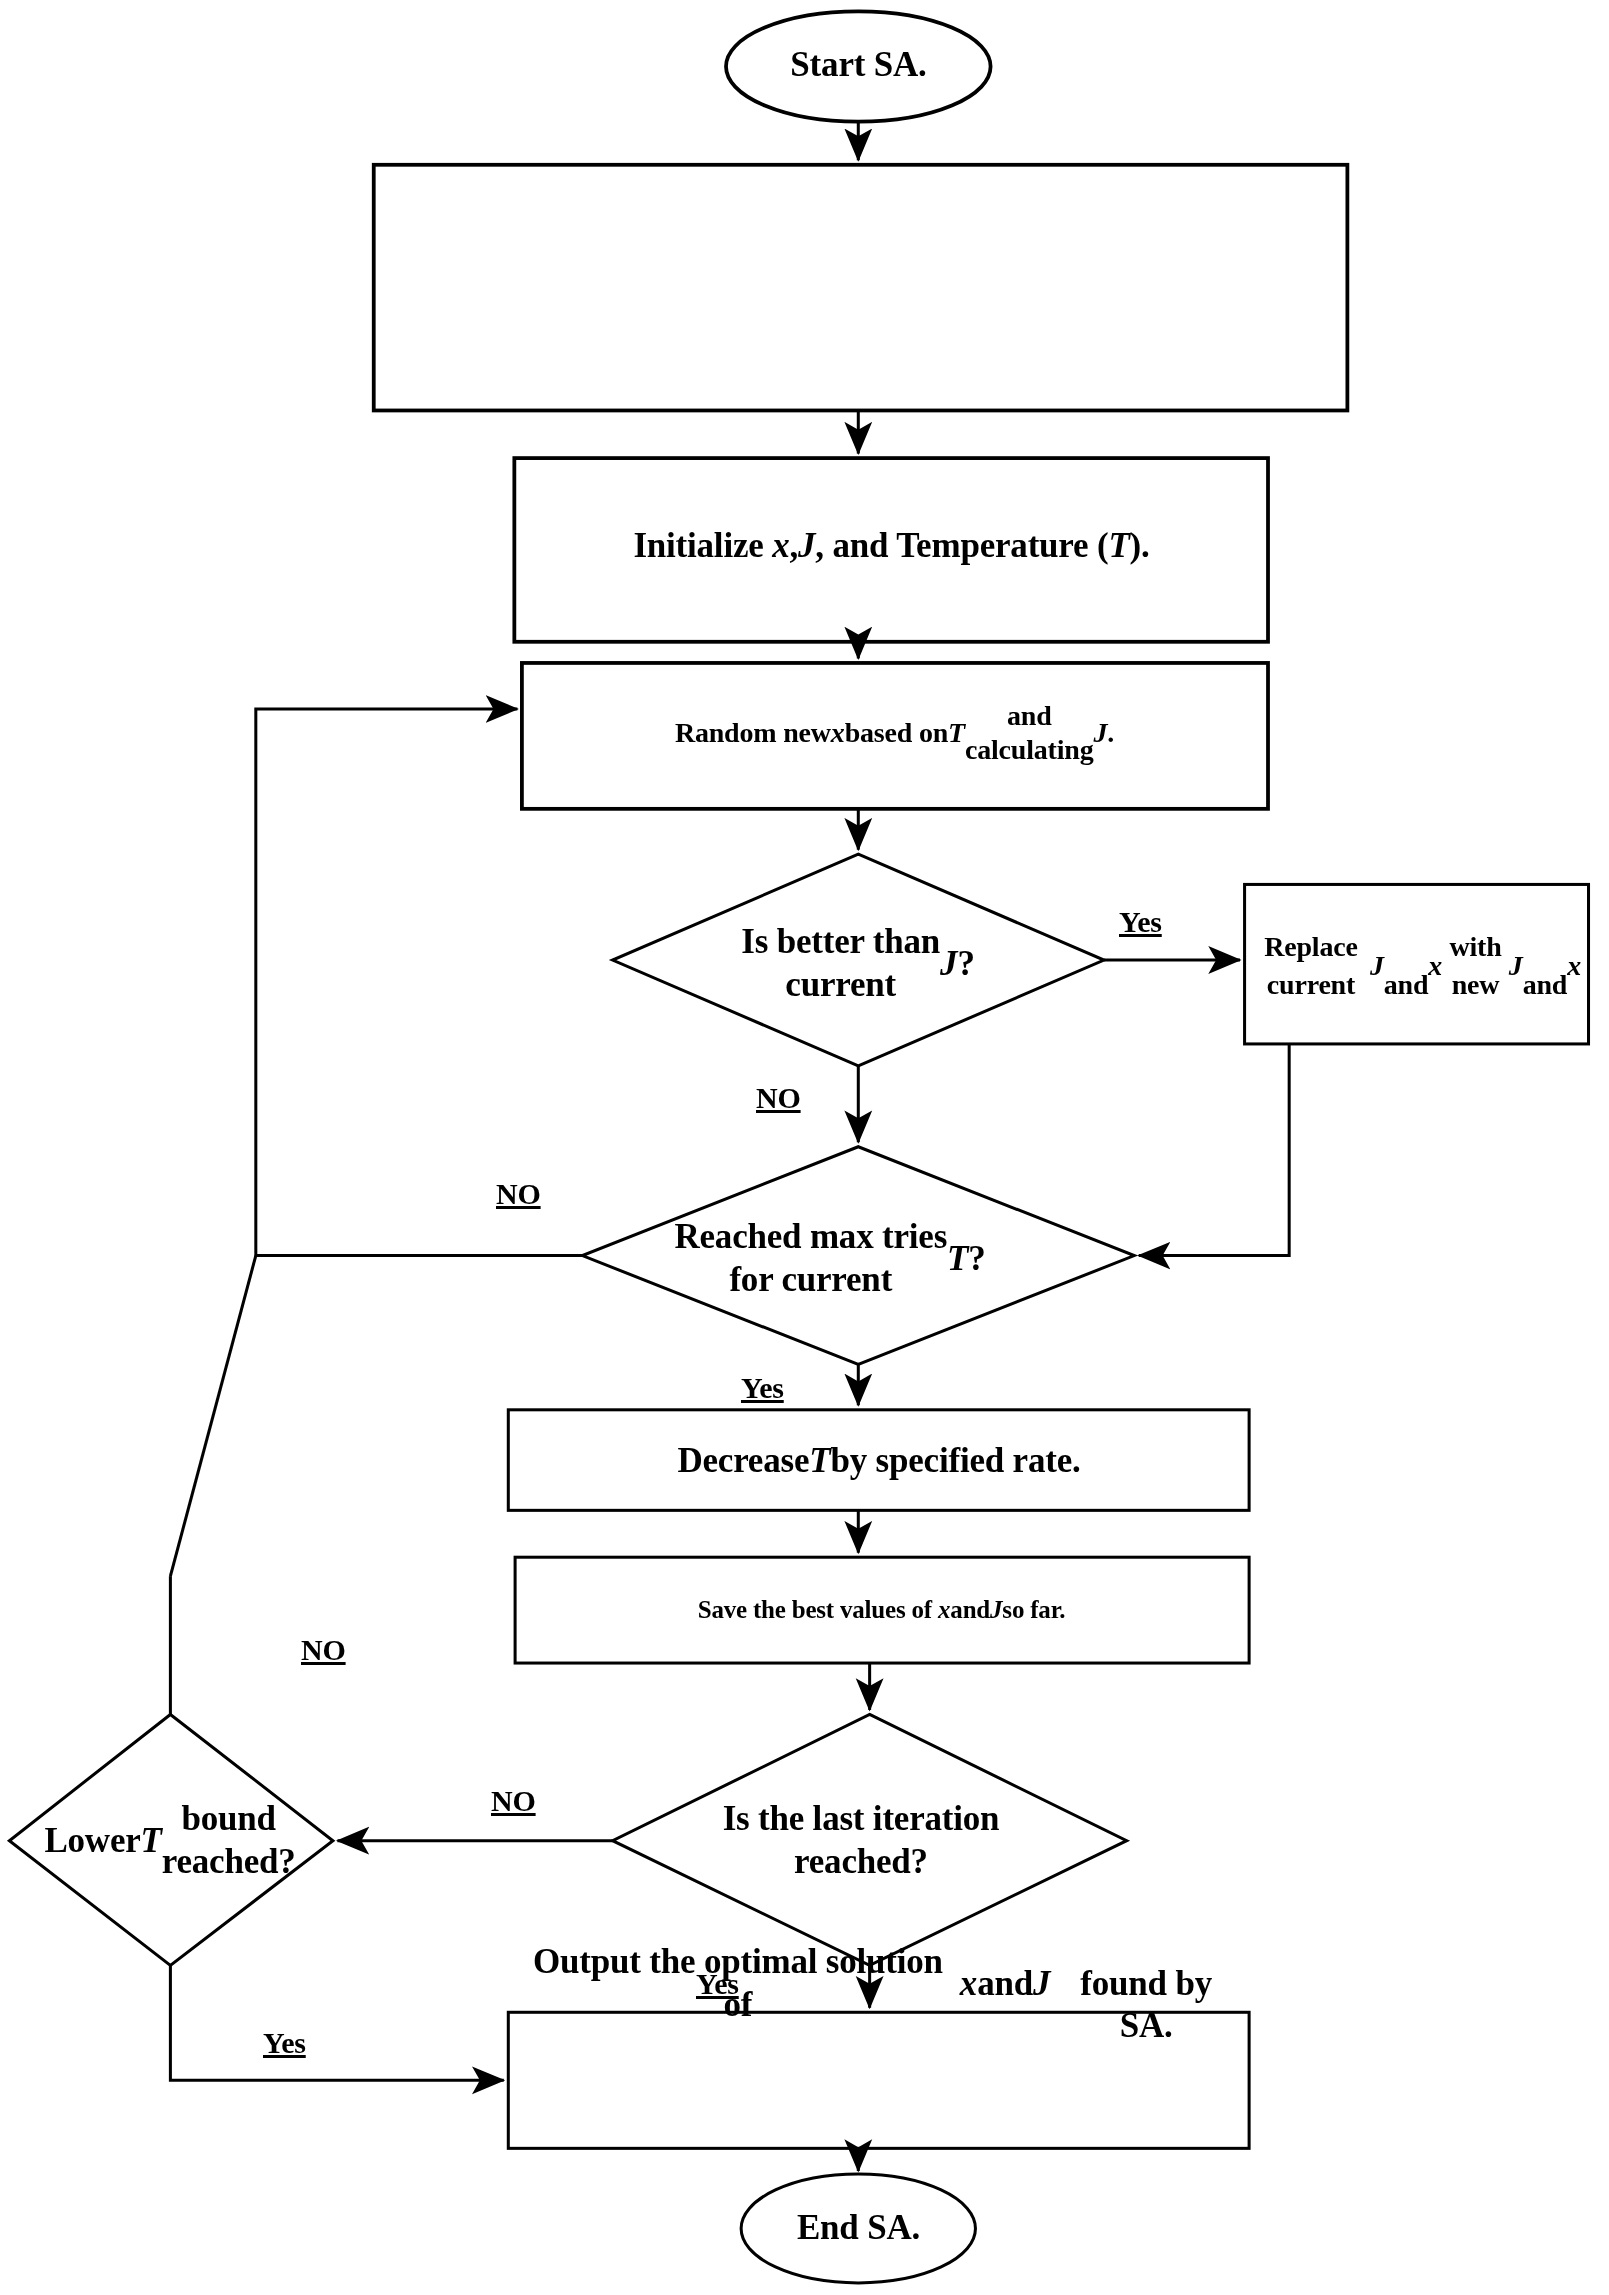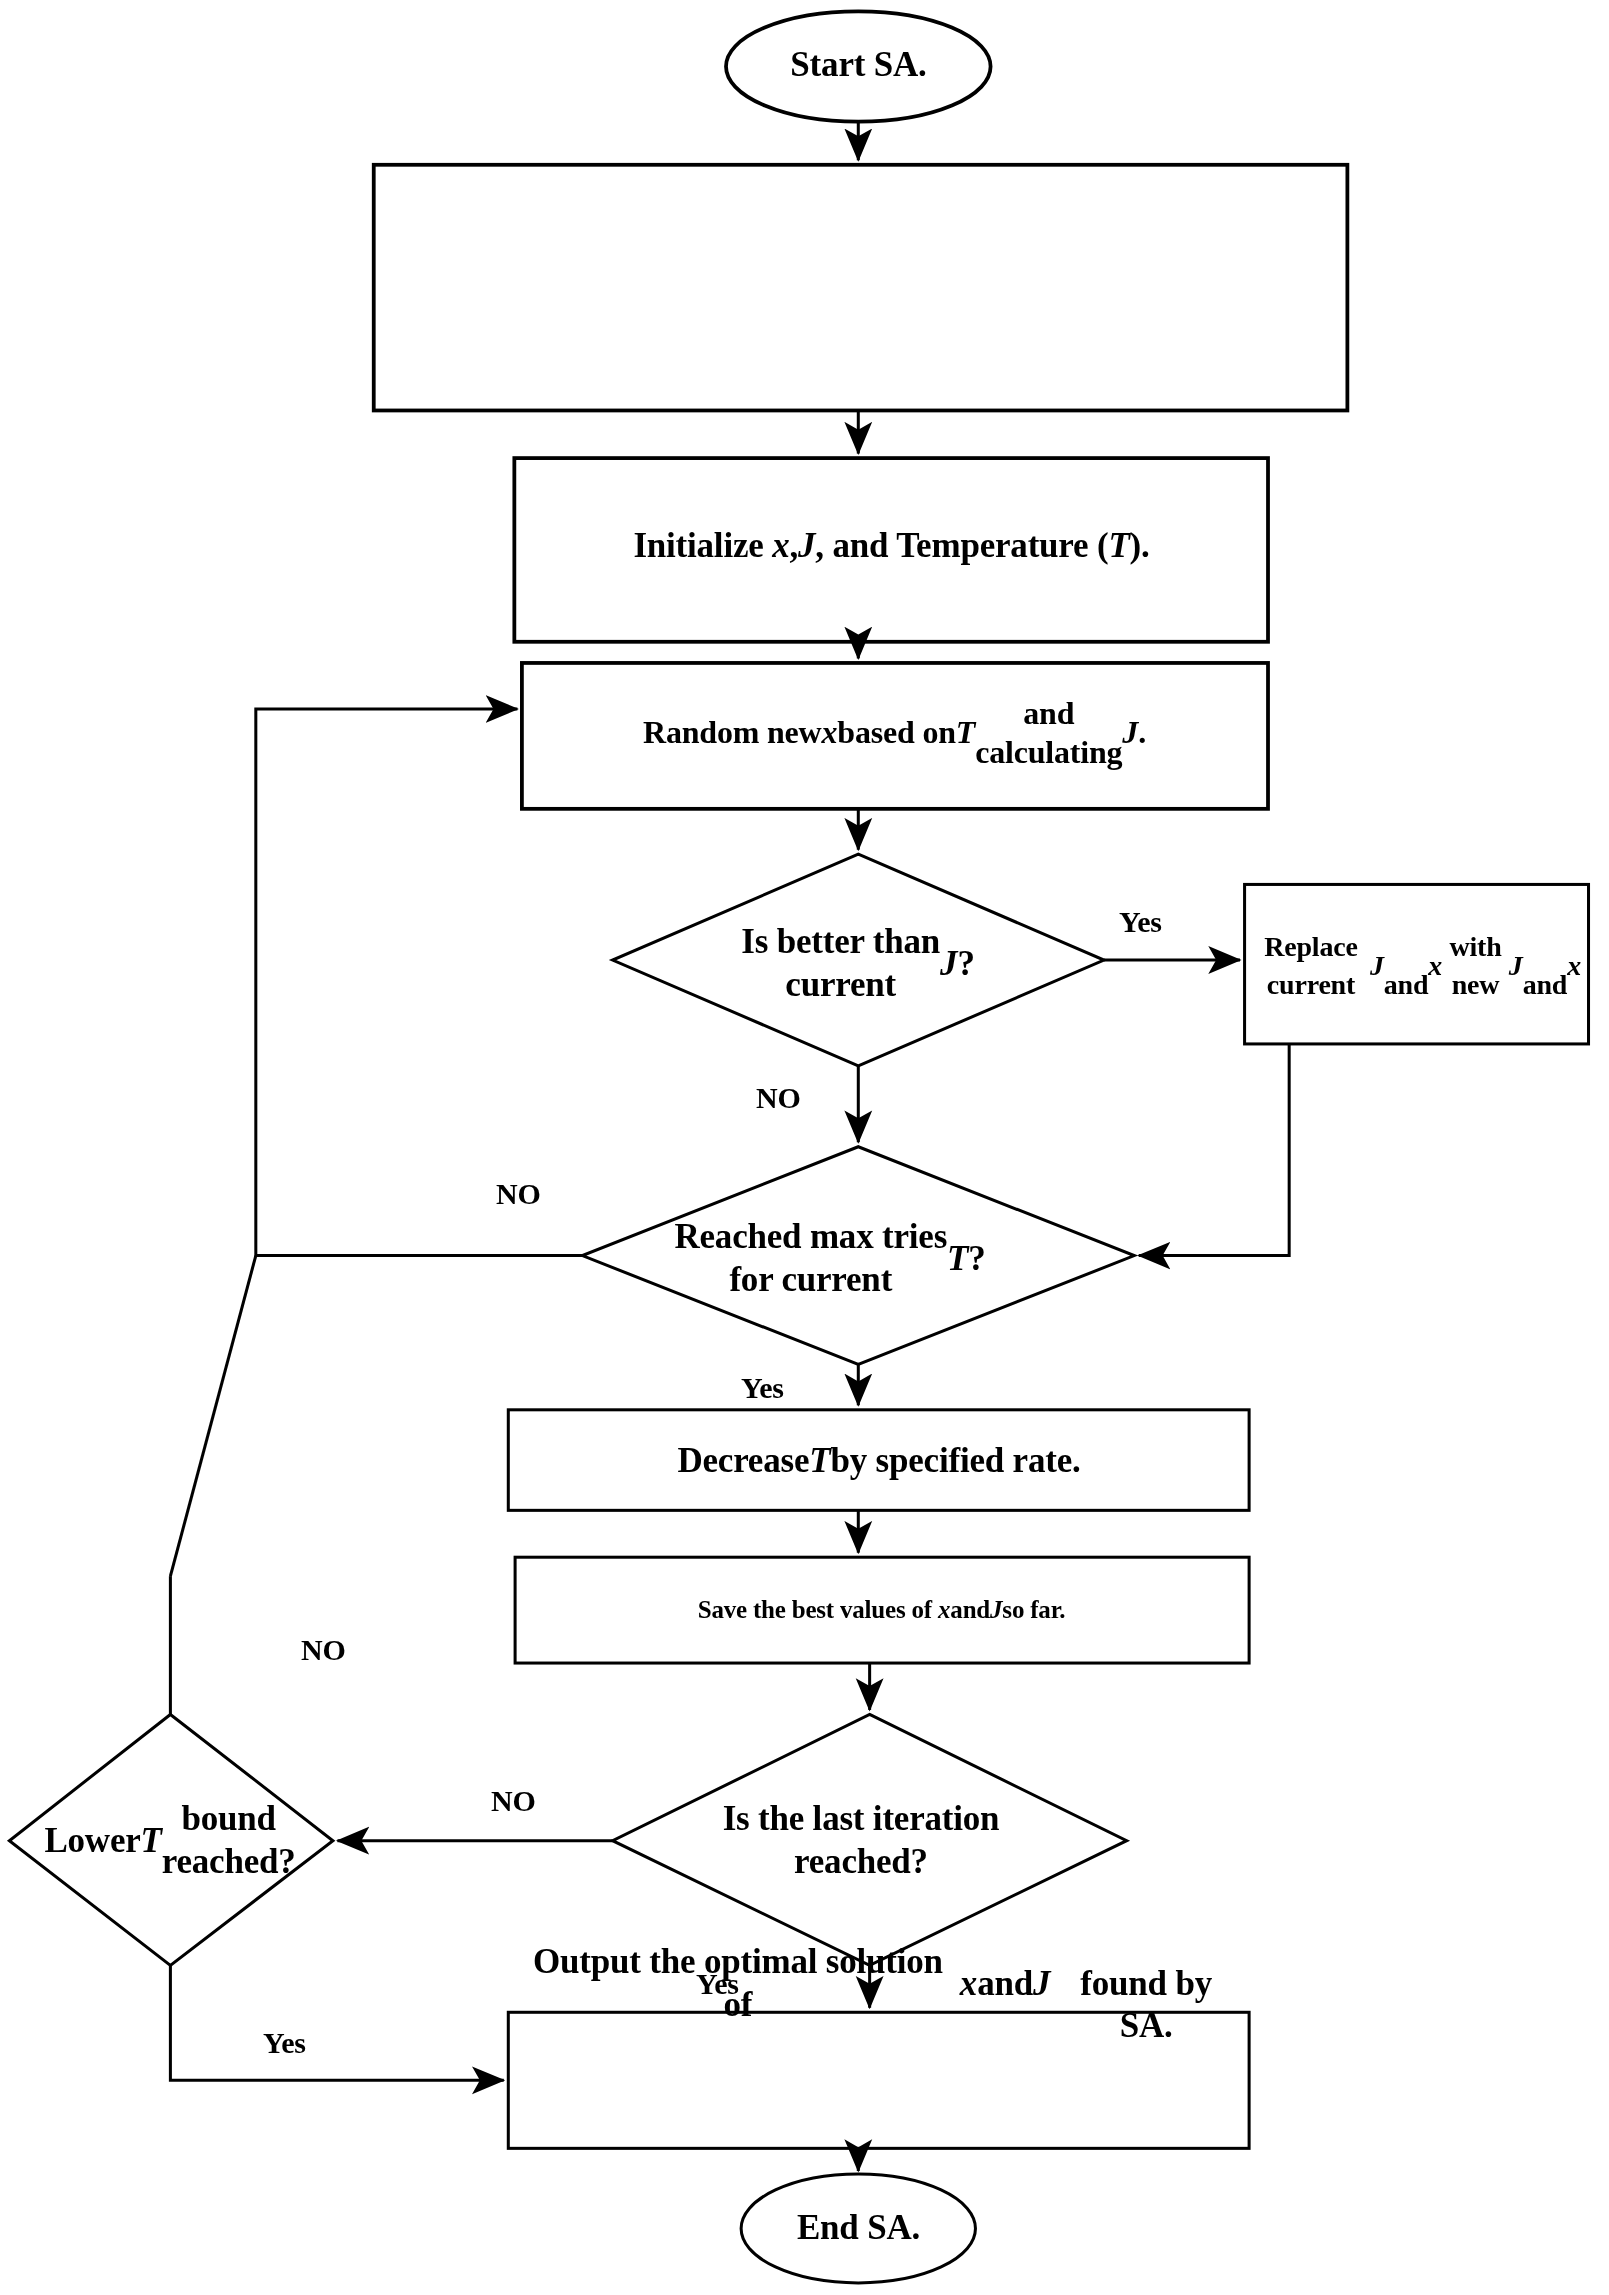--- a/index.html
+++ b/index.html
@@ -5,21 +5,21 @@
   html,body{margin:0;padding:0;background:#ffffff;}
   body{font-family:"Liberation Serif",serif;}
   #stage{position:relative;width:1610px;height:2295px;background:#ffffff;overflow:hidden;border-radius:15px;}
   svg{position:absolute;top:0;left:0;width:1610px;height:2295px;display:block;}
   .shape{fill:#ffffff;stroke:#000000;stroke-width:5;}
   .shape-thin{fill:#ffffff;stroke:#000000;stroke-width:4;}
   .conn-thin{stroke:#000000;stroke-width:4;fill:none;}
   .lbl{position:absolute;font-family:"Liberation Serif",serif;font-weight:bold;color:#000;
        text-align:center;line-height:1.22;letter-spacing:-0.2px;}
   .node-text{display:flex;align-items:center;justify-content:center;}
-  .edge-lbl{font-size:30px;font-weight:bold;white-space:nowrap;}
+  .edge-lbl{font-size:30px;font-weight:bold;white-space:nowrap;text-decoration:underline;}
   i.v{font-style:italic;}
 </style>
 </head>
 <body>
 
 <div id="stage">
 
   <svg viewBox="0 0 2129 3036">
     <defs>
       <marker id="ah" markerWidth="13" markerHeight="13" refX="10.5" refY="5" orient="auto" markerUnits="strokeWidth">
@@ -90,21 +90,21 @@
     <path class="conn-thin" d="M1135,2842 L1135,2872" marker-end="url(#ah)"></path>
   </svg>
 
   <div class="lbl node-text" style="left:726px;top:39px;width:265px;height:53px;font-size:35px;">Start SA.</div>
 
 
   <div class="lbl node-text" style="left:522px;top:520px;width:739px;height:53px;font-size:35px;">
     Initialize&nbsp; <i class="v">x</i>, <i class="v">J</i> , and Temperature (<i class="v">T</i>).
   </div>
 
-  <div class="lbl node-text" style="left:529px;top:684px;width:731px;height:98px;font-size:32px;">
+  <div class="lbl node-text" style="left:529px;top:684px;width:731px;height:98px;font-size:28px;">
     Random new <i class="v">x</i> based on <i class="v">T</i> and<br>calculating <i class="v">J</i>.
   </div>
 
   <div class="lbl node-text" style="left:665px;top:915px;width:386px;height:98px;font-size:35px;">
     Is better than<br>current <i class="v">J</i>?
   </div>
 
   <div class="lbl node-text" style="left:1252px;top:894px;width:329px;height:144px;font-size:28px;line-height:1.35;">
     Replace current <i class="v">J</i><br>and <i class="v">x</i> with new <i class="v">J</i><br>and <i class="v">x</i>
   </div>

